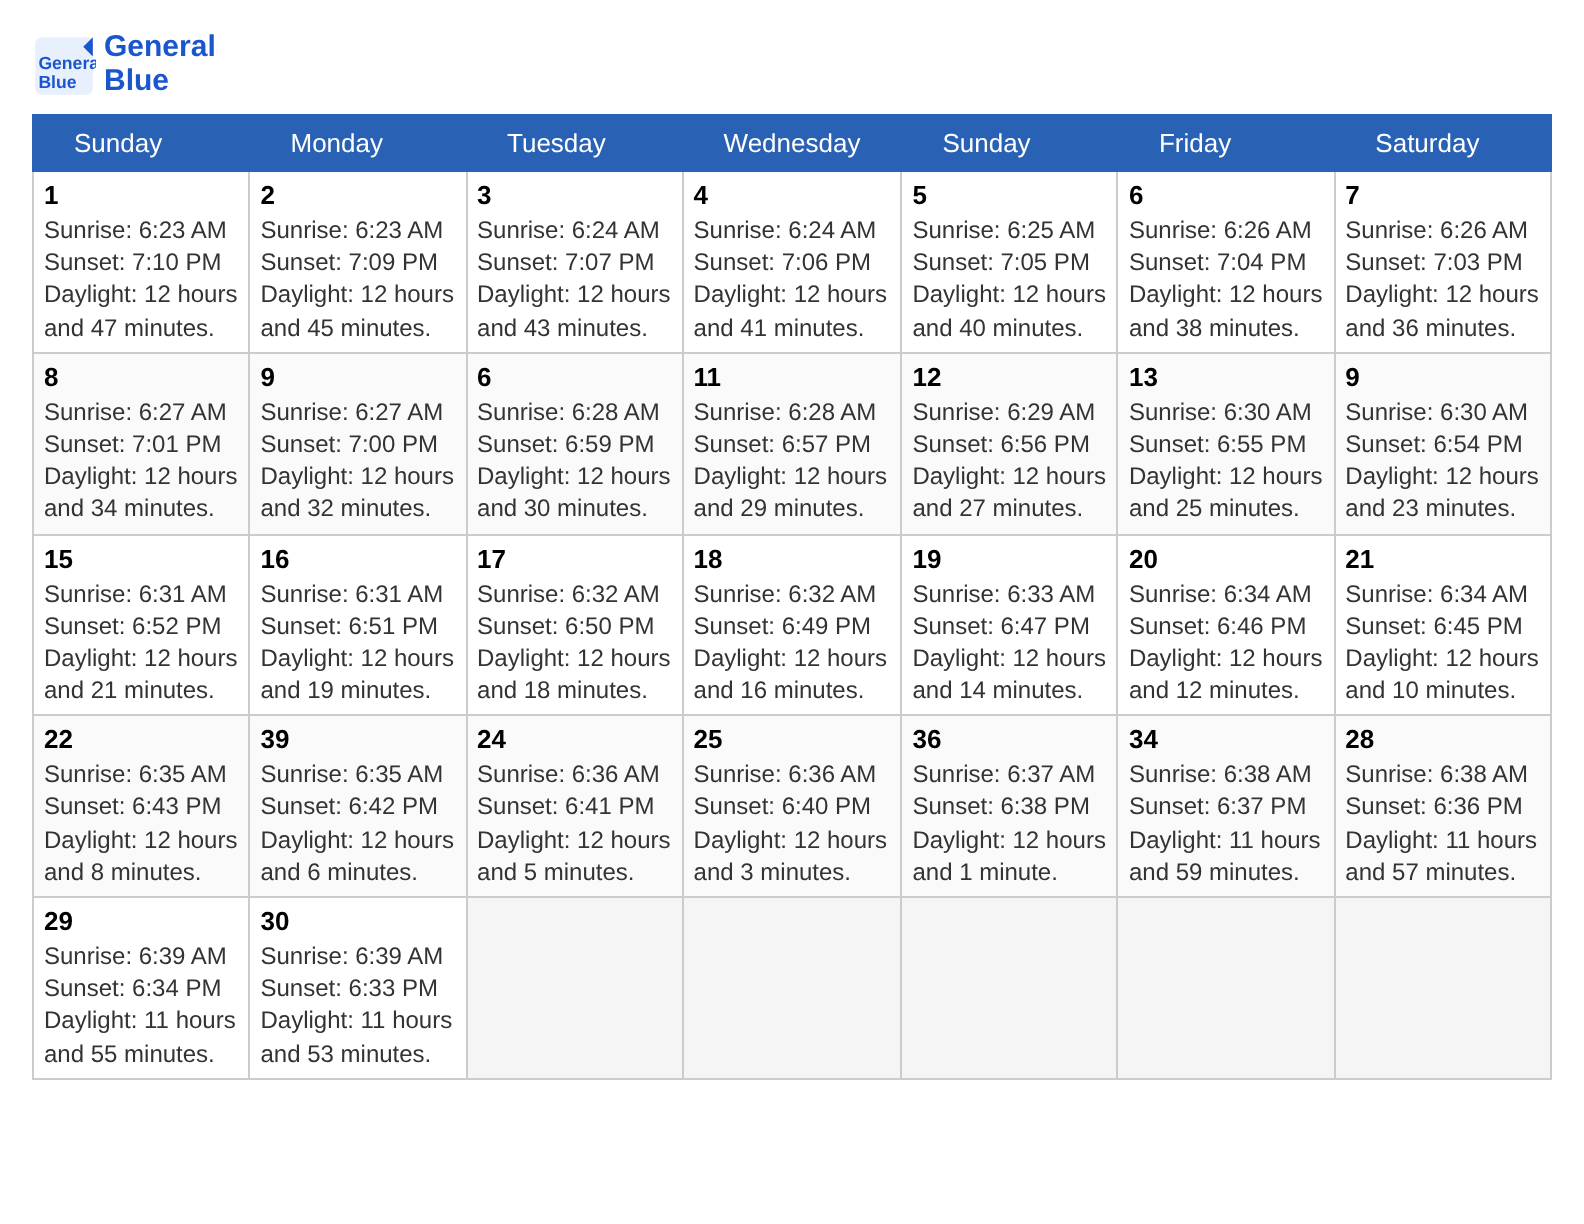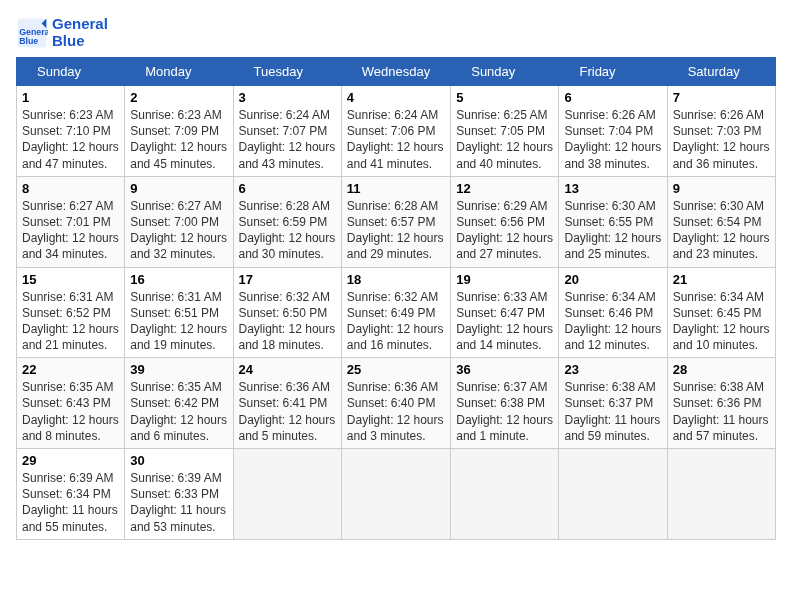--- a/index.html
+++ b/index.html
@@ -216,21 +216,21 @@
       </td>
         <td>
         <div class="day-num">25</div>
         <div class="day-info">Sunrise: 6:36 AM<br>Sunset: 6:40 PM<br>Daylight: 12 hours and 3 minutes.</div>
       </td>
         <td>
         <div class="day-num">36</div>
         <div class="day-info">Sunrise: 6:37 AM<br>Sunset: 6:38 PM<br>Daylight: 12 hours and 1 minute.</div>
       </td>
         <td>
-        <div class="day-num">23</div>
+        <div class="day-num">34</div>
         <div class="day-info">Sunrise: 6:38 AM<br>Sunset: 6:37 PM<br>Daylight: 11 hours and 59 minutes.</div>
       </td>
         <td>
         <div class="day-num">28</div>
         <div class="day-info">Sunrise: 6:38 AM<br>Sunset: 6:36 PM<br>Daylight: 11 hours and 57 minutes.</div>
       </td>
       </tr>
       <tr>
         <td>
         <div class="day-num">29</div>

